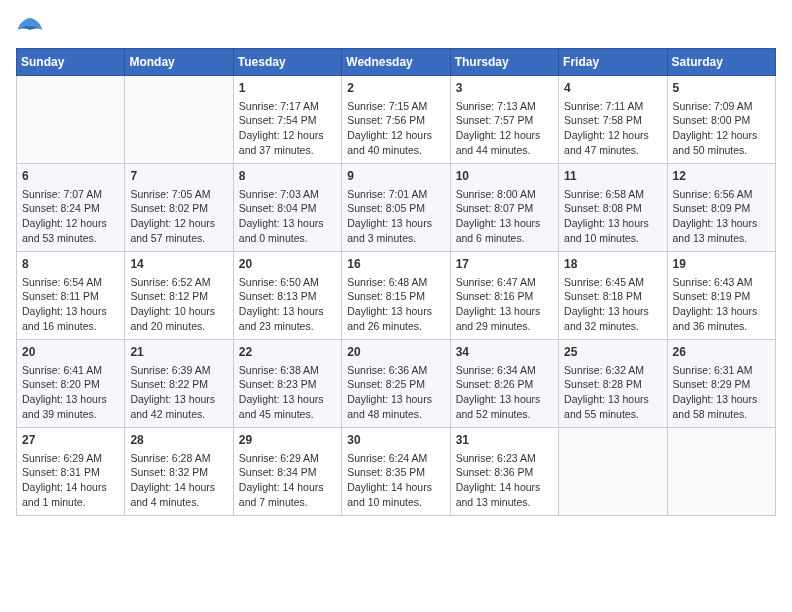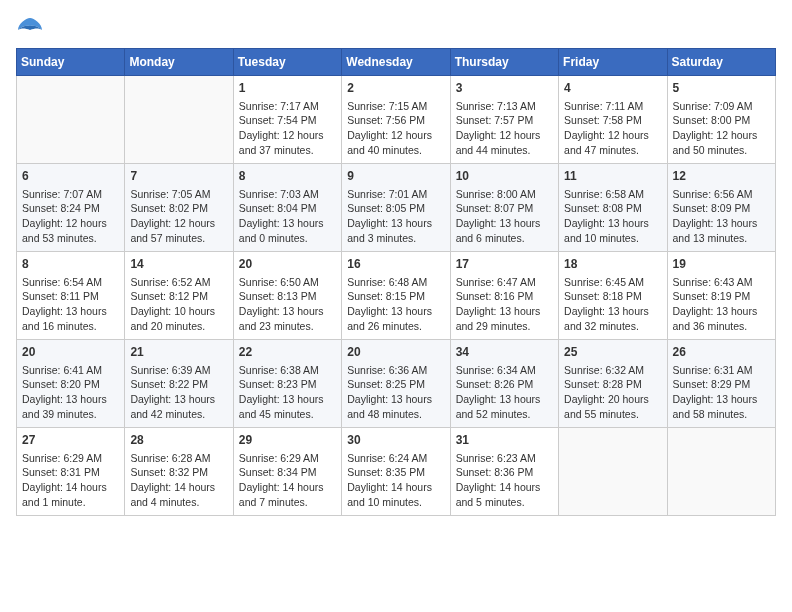--- a/index.html
+++ b/index.html
@@ -277,21 +277,21 @@
         <td>
           <span class="day-num">34</span>
           <div class="cell-text">Sunrise: 6:34 AM</div>
           <div class="cell-text">Sunset: 8:26 PM</div>
           <div class="cell-text">Daylight: 13 hours and 52 minutes.</div>
         </td>
         <td>
           <span class="day-num">25</span>
           <div class="cell-text">Sunrise: 6:32 AM</div>
           <div class="cell-text">Sunset: 8:28 PM</div>
-          <div class="cell-text">Daylight: 20 hours and 55 minutes.</div>
+          <div class="cell-text">Daylight: 13 hours and 55 minutes.</div>
         </td>
         <td>
           <span class="day-num">26</span>
           <div class="cell-text">Sunrise: 6:31 AM</div>
           <div class="cell-text">Sunset: 8:29 PM</div>
           <div class="cell-text">Daylight: 13 hours and 58 minutes.</div>
         </td>
       </tr>
       <tr>
         <td>
@@ -315,19 +315,19 @@
         <td>
           <span class="day-num">30</span>
           <div class="cell-text">Sunrise: 6:24 AM</div>
           <div class="cell-text">Sunset: 8:35 PM</div>
           <div class="cell-text">Daylight: 14 hours and 10 minutes.</div>
         </td>
         <td>
           <span class="day-num">31</span>
           <div class="cell-text">Sunrise: 6:23 AM</div>
           <div class="cell-text">Sunset: 8:36 PM</div>
-          <div class="cell-text">Daylight: 14 hours and 5 minutes.</div>
+          <div class="cell-text">Daylight: 14 hours and 13 minutes.</div>
         </td>
         <td class="empty"></td>
         <td class="empty"></td>
       </tr>
     </tbody>
 </table>
 
 </body></html>

